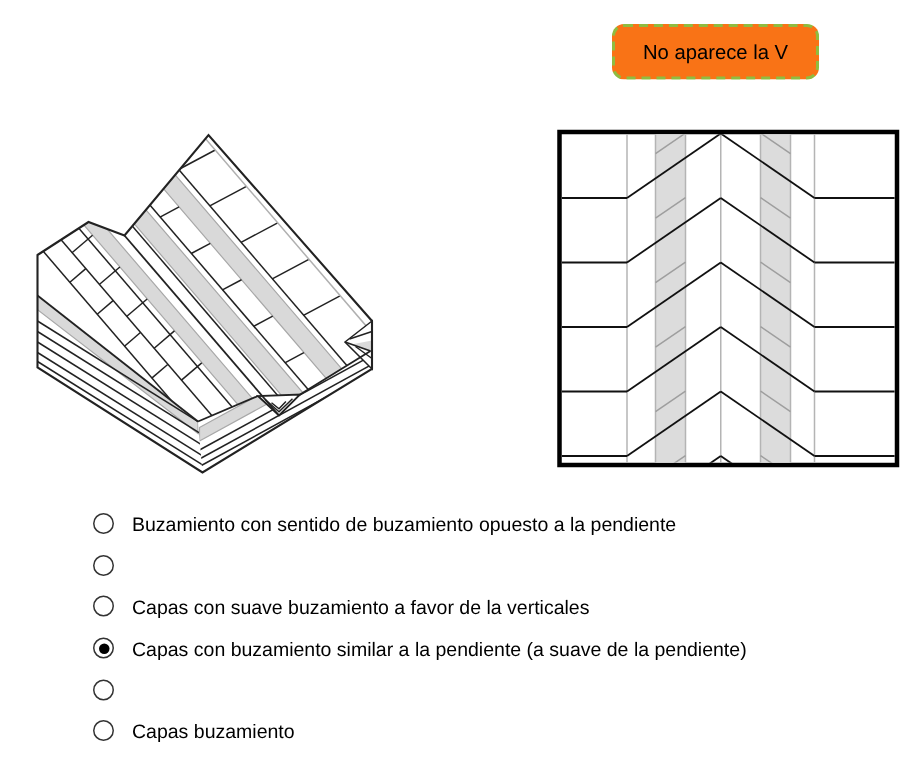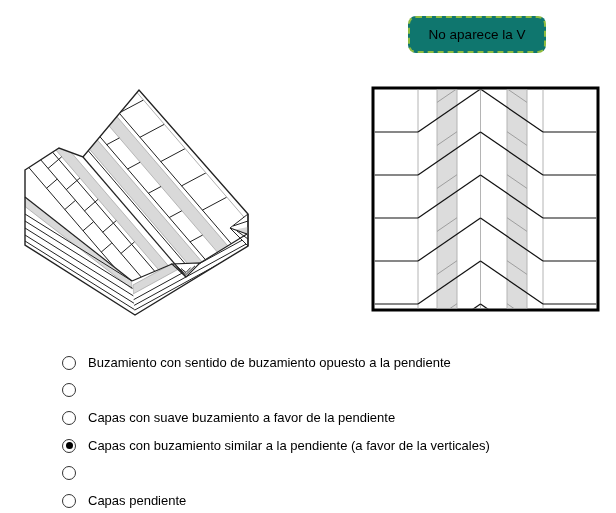--- a/index.html
+++ b/index.html
@@ -3,30 +3,30 @@
 <meta charset="utf-8">
 <style>
   html,body{margin:0;padding:0;}
   body{
     width:616px;height:513px;position:relative;background:#ffffff;
     font-family:"Liberation Sans", sans-serif;color:#000;
     overflow:hidden;
   }
   .callout{
     position:absolute;left:408px;top:16px;width:138px;height:37px;
-    background:#0f766e;border:2px dashed #8fbc40;border-radius:8px;
+    background:#f97316;border:2px dashed #8fbc40;border-radius:8px;
     display:flex;align-items:center;justify-content:center;
     font-size:13.5px;color:#000;box-sizing:border-box;
   }
   .figure{position:absolute;}
   #block-figure{left:14px;top:80px;}
   #map-figure{left:371px;top:86px;}
   .options{position:absolute;left:62px;top:342px;width:540px;}
   .option-row{
-    display:flex;align-items:flex-end;height:27.7px;cursor:default;
+    display:flex;align-items:flex-start;height:27.7px;cursor:default;
   }
   .radio{
     width:12px;height:12px;border:1.5px solid #333;border-radius:50%;
     background:#fff;flex:0 0 auto;position:relative;box-sizing:content-box;
   }
   .radio.checked::after{
     content:"";position:absolute;left:2.5px;top:2.5px;width:7px;height:7px;
     border-radius:50%;background:#000;
   }
   .option-label{margin-left:12px;font-size:13px;color:#000;white-space:nowrap;}
@@ -209,26 +209,26 @@
 <div class="options">
   <div class="option-row">
     <span class="radio"></span>
     <span class="option-label">Buzamiento con sentido de buzamiento opuesto a la pendiente</span>
   </div>
   <div class="option-row">
     <span class="radio"></span>
   </div>
   <div class="option-row">
     <span class="radio"></span>
-    <span class="option-label">Capas con suave buzamiento a favor de la pendiente</span>
+    <span class="option-label">Capas con suave buzamiento a favor de la verticales</span>
   </div>
   <div class="option-row">
     <span class="radio checked"></span>
-    <span class="option-label">Capas con buzamiento similar a la pendiente (a favor de la verticales)</span>
-  </div>
-  <div class="option-row">
-    <span class="radio"></span>
-  </div>
-  <div class="option-row">
-    <span class="radio"></span>
-    <span class="option-label">Capas pendiente</span>
+    <span class="option-label">Capas con buzamiento similar a la pendiente (a suave de la pendiente)</span>
+  </div>
+  <div class="option-row">
+    <span class="radio"></span>
+  </div>
+  <div class="option-row">
+    <span class="radio"></span>
+    <span class="option-label">Capas buzamiento</span>
   </div>
 </div>
 
 </body></html>

